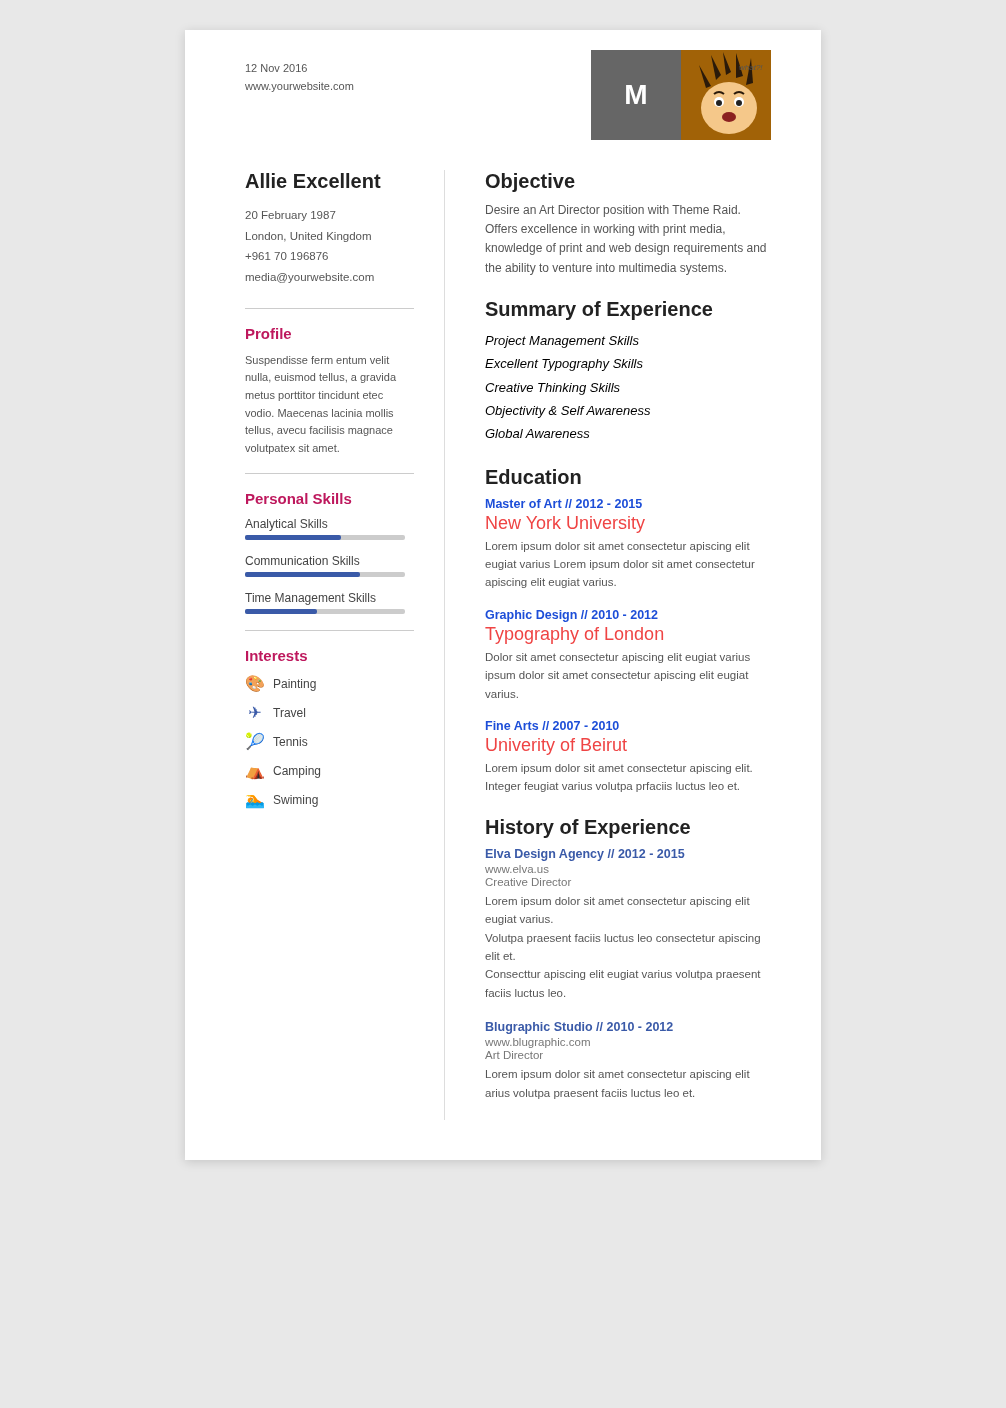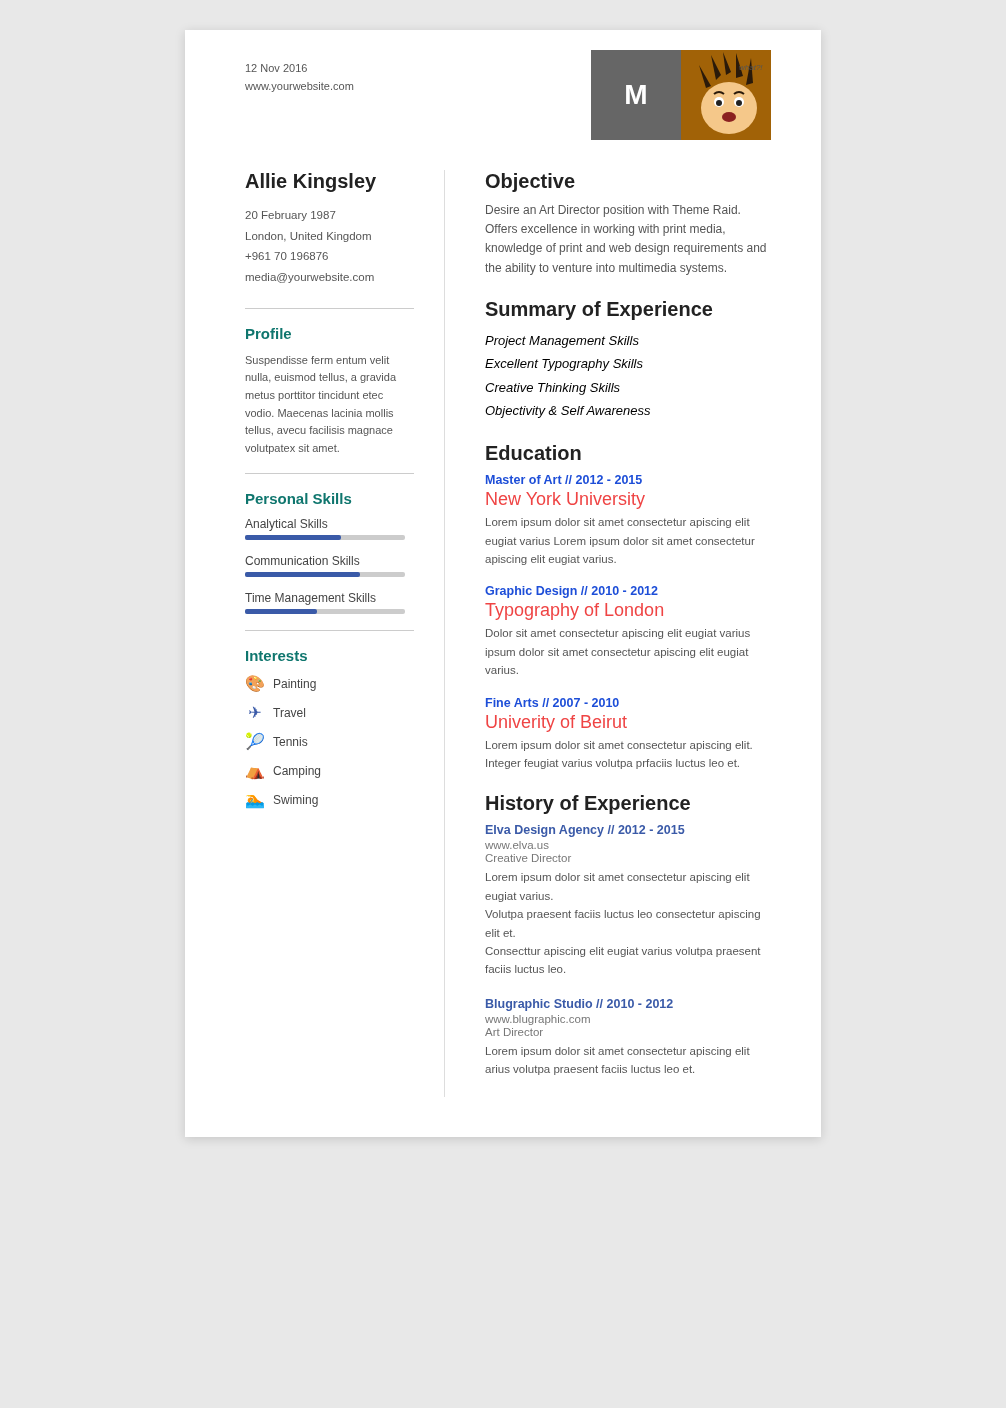--- a/index.html
+++ b/index.html
@@ -83,21 +83,21 @@
       margin-bottom: 20px;
     }
     .divider {
       border: none;
       border-top: 1px solid #ccc;
       margin: 16px 0;
     }
     .section-title {
       font-size: 15px;
       font-weight: bold;
-      color: #0f766e;
+      color: #be185d;
       margin-bottom: 10px;
     }
     .profile-text {
       font-size: 11px;
       color: #555;
       line-height: 1.6;
     }
     .skill-item {
       margin-bottom: 14px;
     }
@@ -245,21 +245,21 @@
 
           <text x="58" y="20" font-size="8" fill="#555" font-style="italic">what?!</text>
         </svg>
       </div>
     </div>
   </div>
 
   <div class="content-area">
 
     <div class="left-col">
-      <div class="name">Allie Kingsley</div>
+      <div class="name">Allie Excellent</div>
 
       <div class="contact-info">
         <div>20 February 1987</div>
         <div>London, United Kingdom</div>
         <div>+961 70 196876</div>
         <div>media@yourwebsite.com</div>
       </div>
 
       <hr class="divider">
 
@@ -322,20 +322,21 @@
 
       <div class="right-section-title">Objective</div>
       <div class="objective-text">Desire an Art Director position with Theme Raid. Offers excellence in working with print media, knowledge of print and web design requirements and the ability to venture into multimedia systems.</div>
 
       <div class="right-section-title">Summary of Experience</div>
       <ul class="summary-list" id="summary-container">
           <li>Project Management Skills</li>
           <li>Excellent Typography Skills</li>
           <li>Creative Thinking Skills</li>
           <li>Objectivity &amp; Self Awareness</li>
+          <li>Global Awareness</li>
         </ul>
 
       <div class="right-section-title">Education</div>
       <div id="education-container">
           <div class="edu-entry">
     <div class="edu-title">Master of Art // 2012 - 2015</div>
     <div class="edu-school">New York University</div>
     <div class="edu-desc">Lorem ipsum dolor sit amet consectetur apiscing elit eugiat varius Lorem ipsum dolor sit amet consectetur apiscing elit eugiat varius.</div>
   </div>
           <div class="edu-entry">

